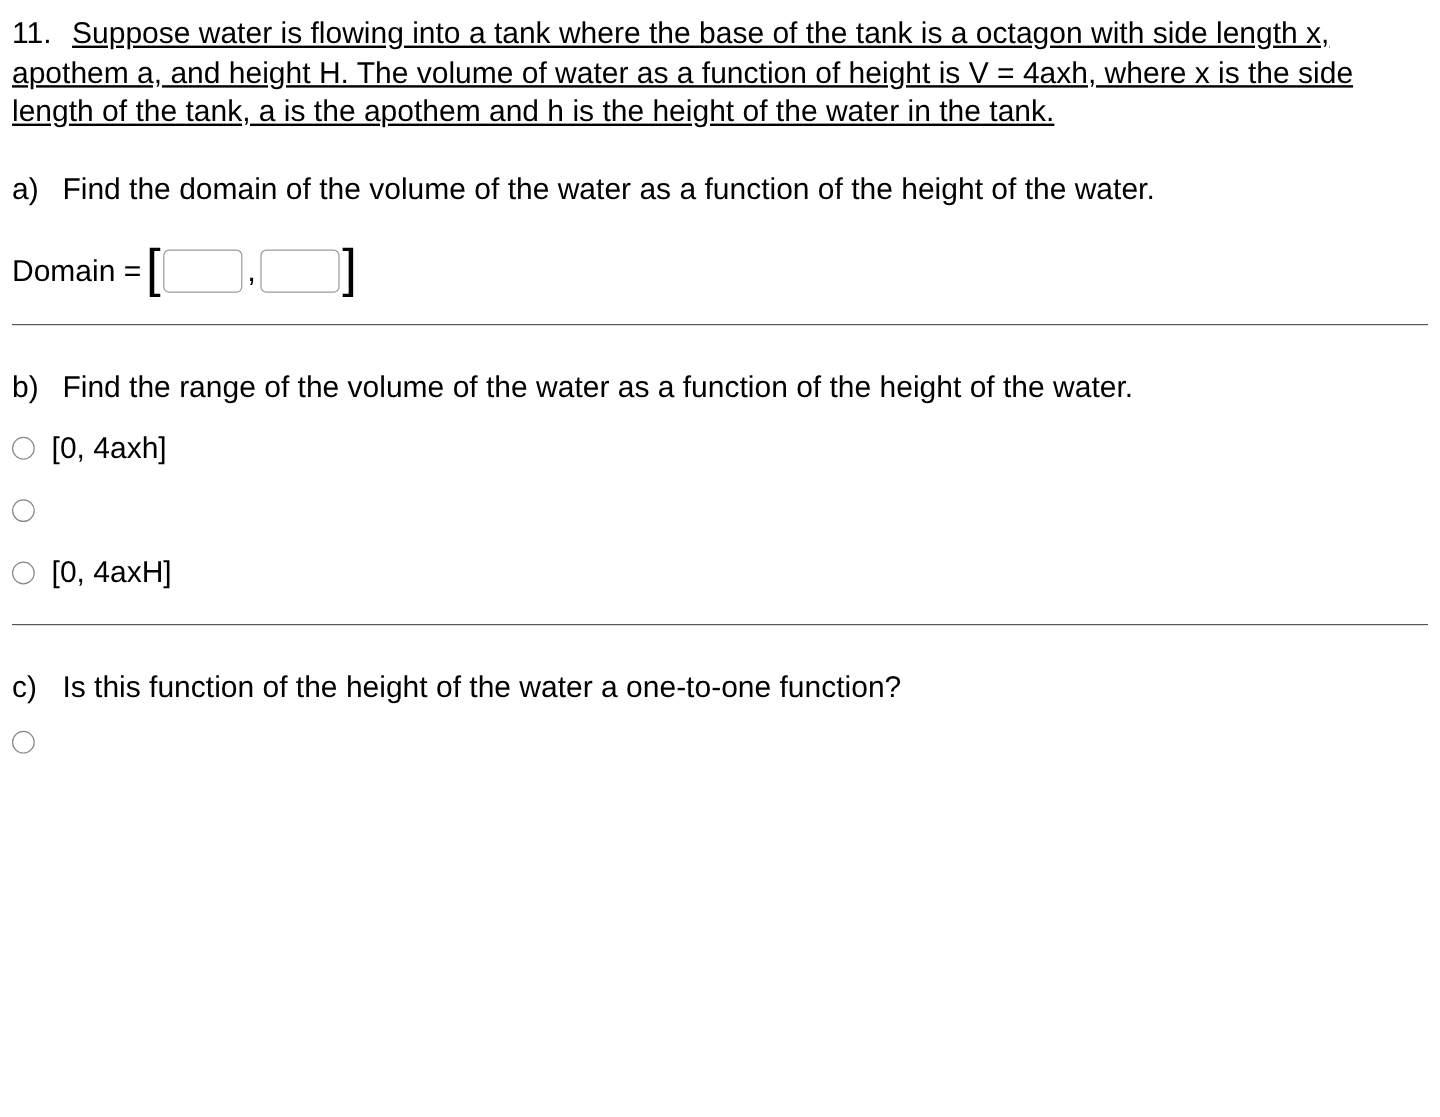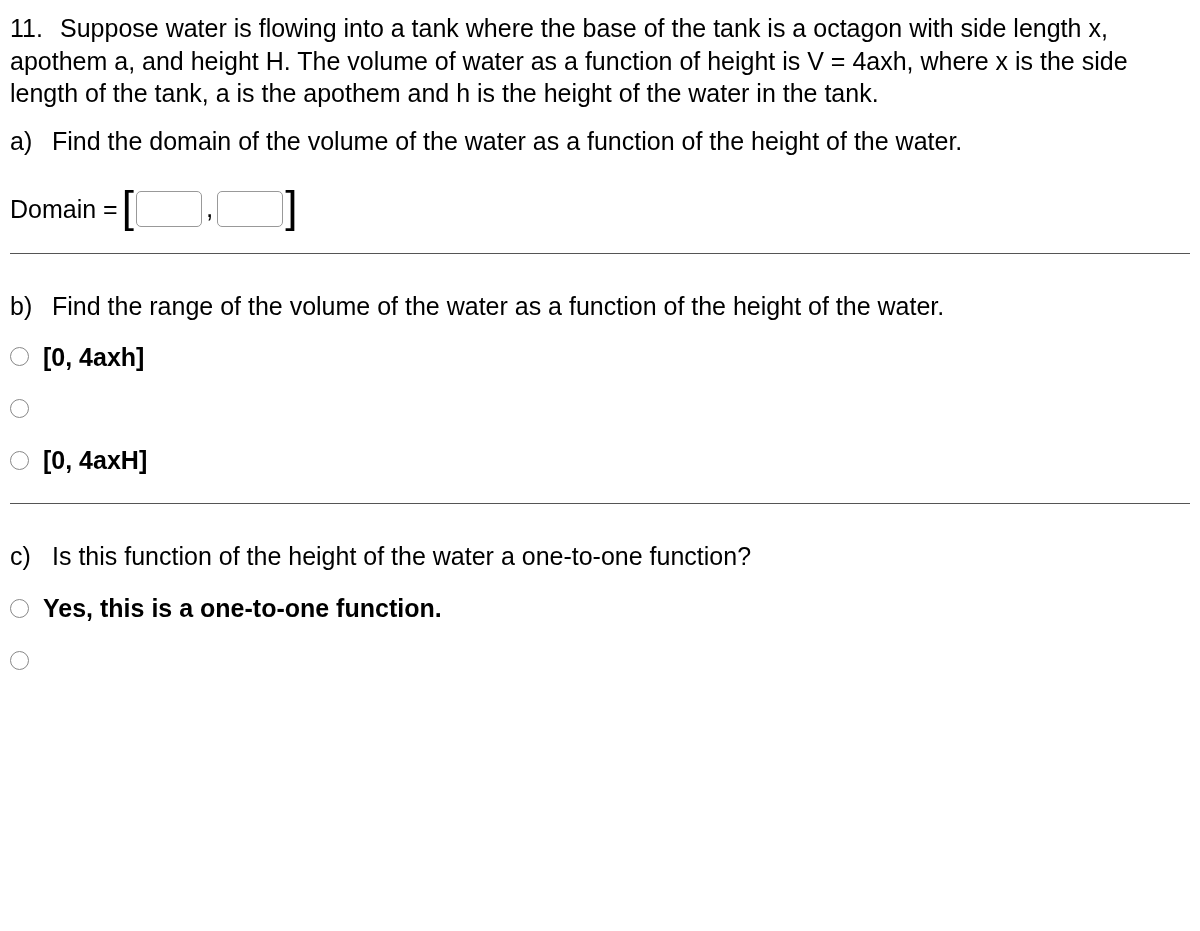--- a/index.html
+++ b/index.html
@@ -10,21 +10,22 @@
     body {
       font-family: Arial, Helvetica, sans-serif;
       font-size: 25px;
       color: #000;
       background: #fff;
       padding: 12px 10px;
       width: 1200px;
       line-height: 1.3;
     }
     .question-header {
-      margin-bottom: 15px;
+      margin-bottom: 32px;
+      text-decoration: underline;
     }
     .question-number {
       display: inline-block;
       width: 50px;
       vertical-align: top;
     }
     .question-text {
       display: inline;
     }
     .part {
@@ -69,21 +70,20 @@
       margin: 0 2px;
       font-size: 26px;
     }
     .hr {
       border: none;
       border-top: 1px solid #555;
       margin: 10px 0 36px 0;
     }
     .options {
       margin-top: 18px;
-      font-weight: bold;
     }
     .option {
       display: flex;
       align-items: center;
       margin-bottom: 26px;
       cursor: pointer;
     }
     .radio {
       width: 19px;
       height: 19px;
@@ -142,20 +142,16 @@
   </div>
 </div>
 
 <hr class="hr">
 
 <div class="part section-c">
   <span class="part-label">c)</span><span class="part-text">Is this function of the height of the water a one-to-one function?</span>
 </div>
 
 <div class="options">
-  <div class="option">
-    <div class="radio"></div>
-    <span class="option-label">Yes, this is a one-to-one function.</span>
-  </div>
   <div class="option" style="margin-bottom:6px;">
     <div class="radio"></div>
   </div>
 </div>
 
 </body></html>

